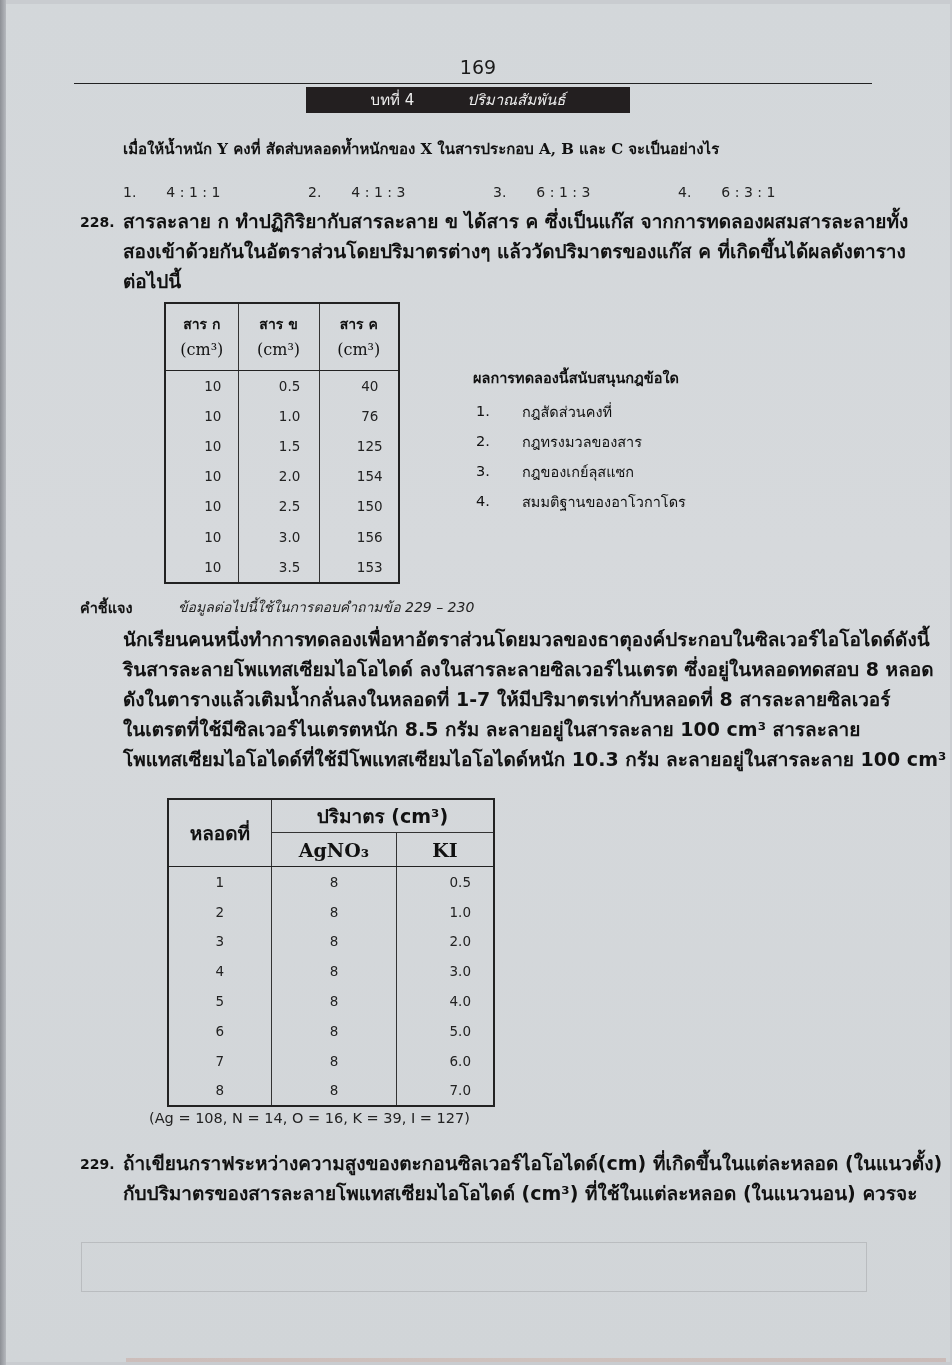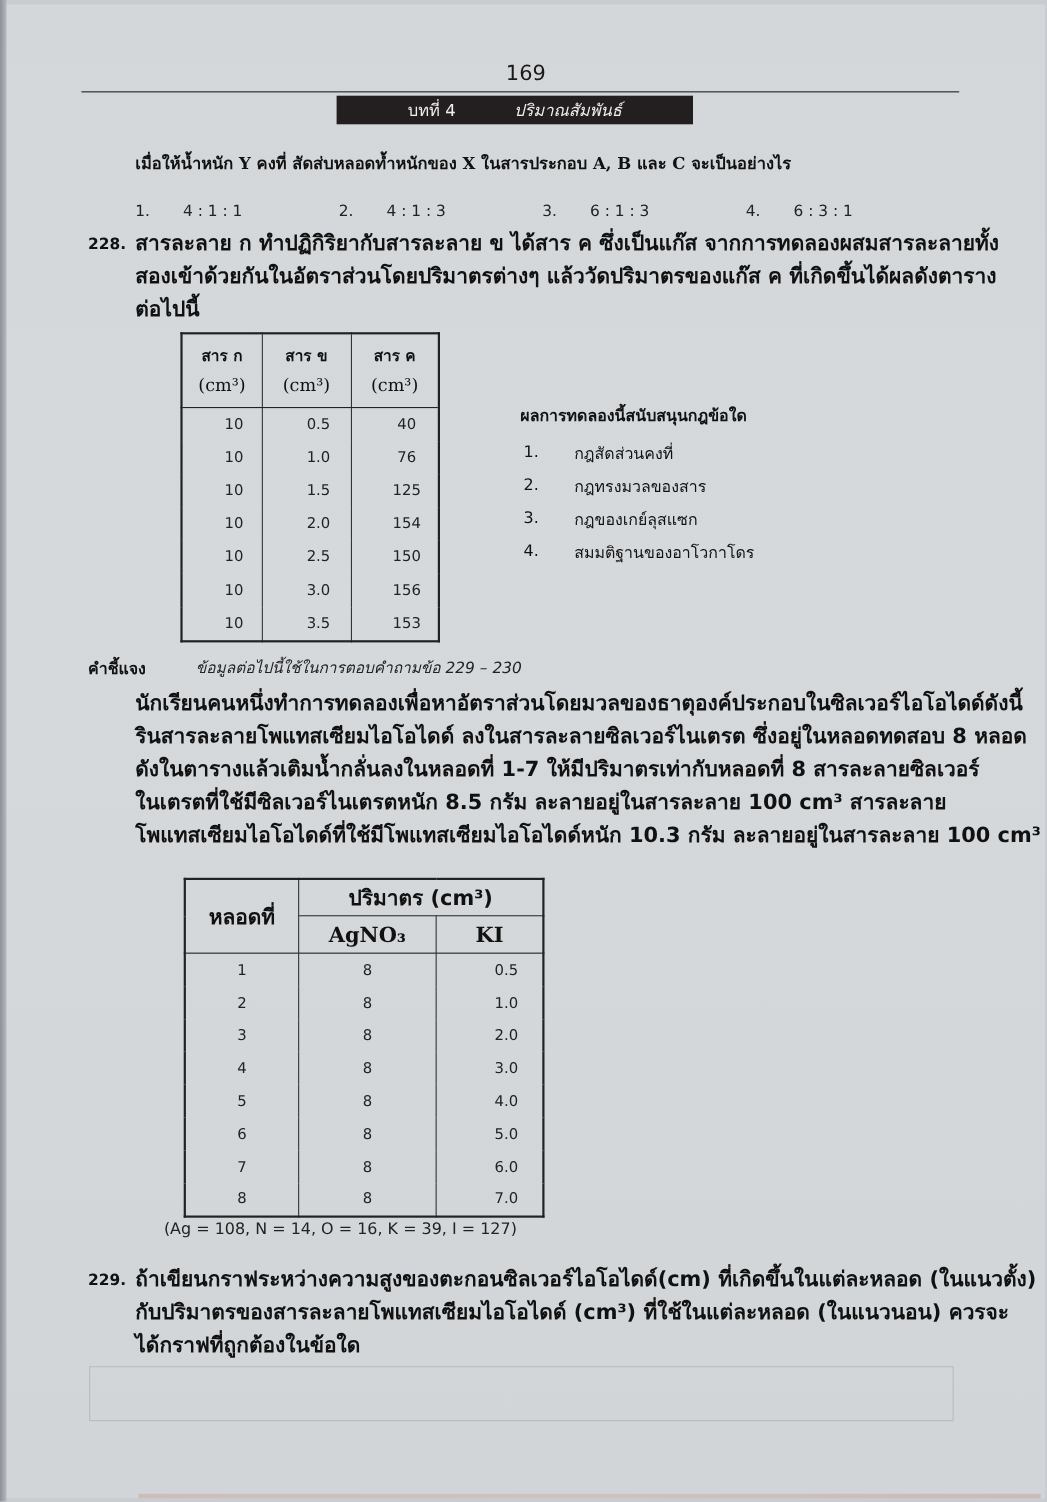--- a/index.html
+++ b/index.html
@@ -266,18 +266,17 @@
         </tr>
   </tbody>
     </table>
 
   <div class="masses">(Ag = 108, N = 14, O = 16, K = 39, I = 127)</div>
 
   <div class="q-num" style="top:1152px;">229.</div>
   <div class="para" style="top:1144px;">
     <span class="ln">ถ้าเขียนกราฟระหว่างความสูงของตะกอนซิลเวอร์ไอโอไดด์(cm) ที่เกิดขึ้นในแต่ละหลอด (ในแนวตั้ง)</span>
     <span class="ln">กับปริมาตรของสารละลายโพแทสเซียมไอโอไดด์ (cm³) ที่ใช้ในแต่ละหลอด (ในแนวนอน) ควรจะ</span>
-    <span class="ln">ได้กราฟที่ถูกต้องในข้อใด</span>
   </div>
 
   <div class="faint-box"></div>
   <div class="stain"></div>
 </div>
 
 </body></html>

